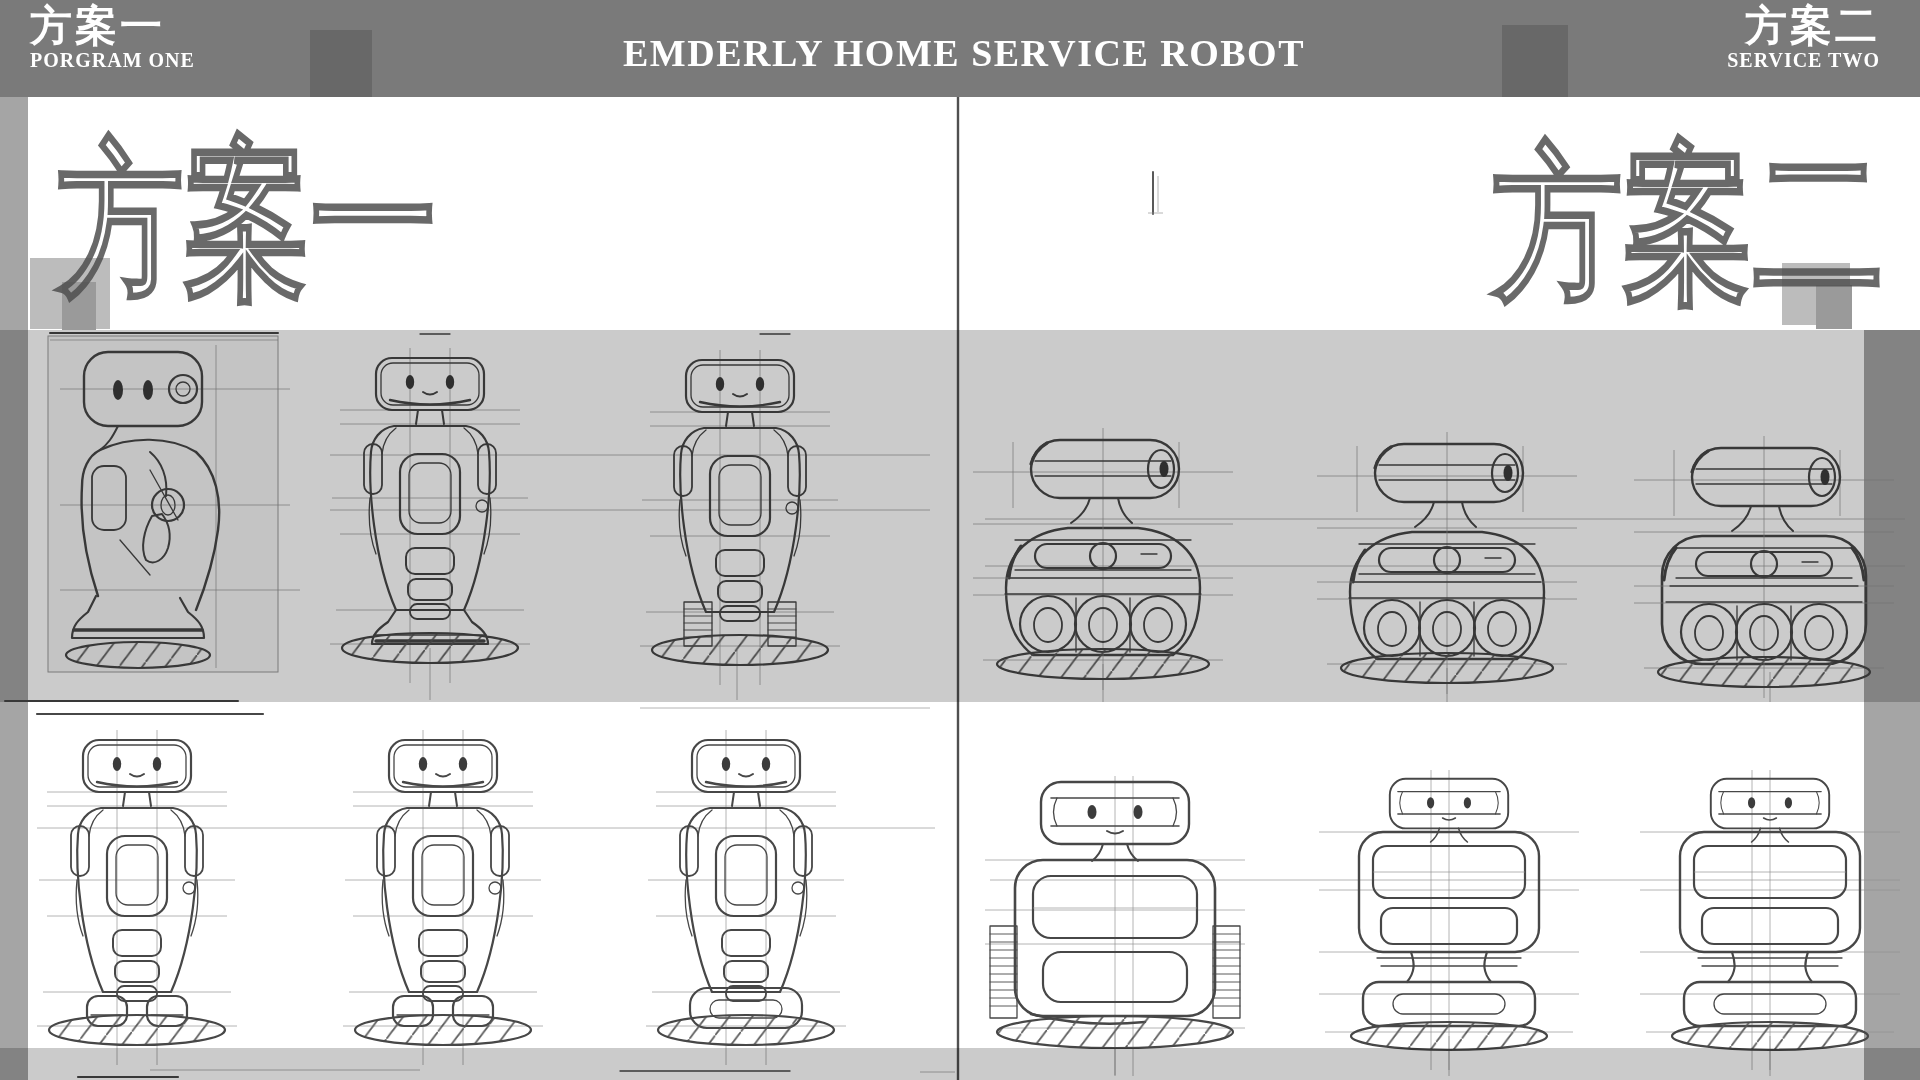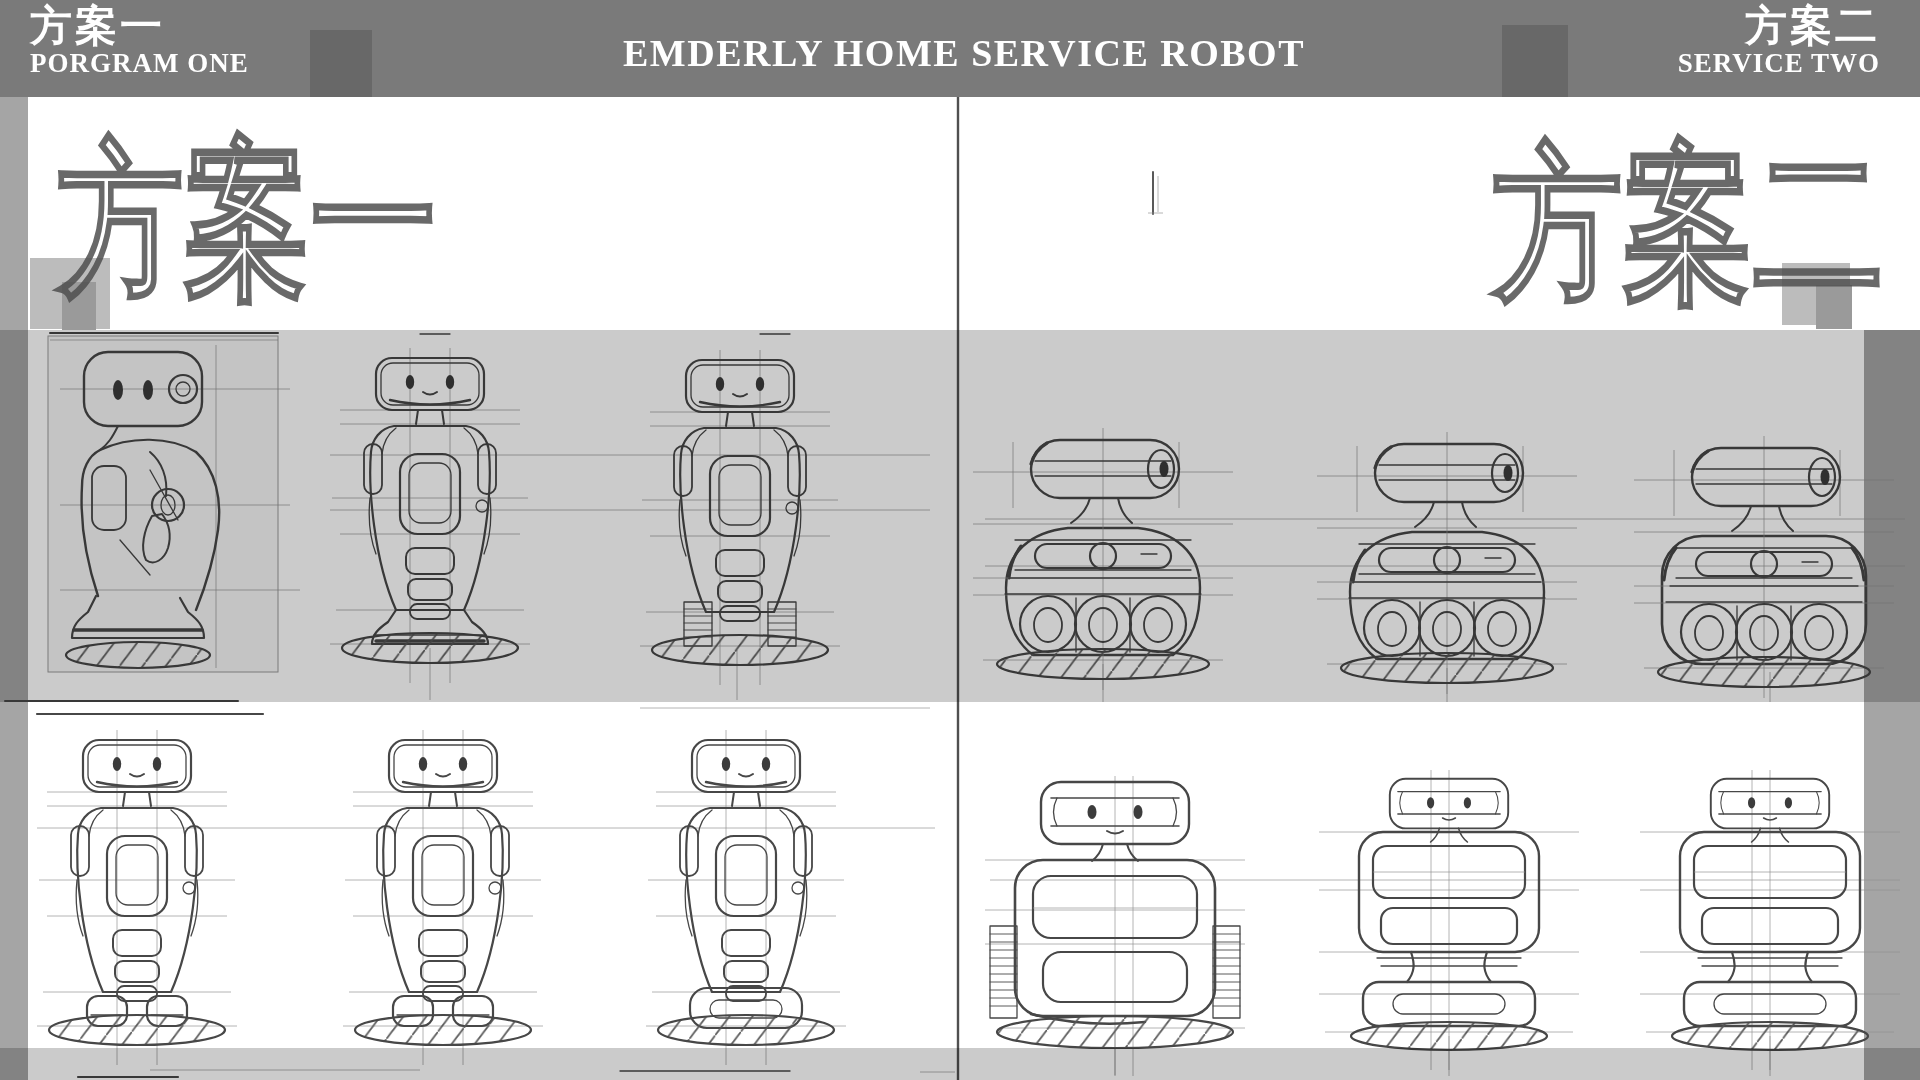--- a/index.html
+++ b/index.html
@@ -3,21 +3,21 @@
 <meta charset="utf-8">
 <style>
   html,body{margin:0;padding:0;background:#dcdcdc;}
   .page{position:relative;width:1920px;height:1080px;background:#ffffff;overflow:hidden;
         font-family:"Liberation Sans",sans-serif;}
   
   .header{position:absolute;left:0;top:0;width:1920px;height:97px;background:#7a7a7a;z-index:5;color:#fff;}
   .h-left{position:absolute;left:30px;top:2px;text-align:left;}
   .h-right{position:absolute;right:40px;top:2px;text-align:right;}
   .h-cn{font-size:42px;font-weight:bold;letter-spacing:3px;line-height:1.12;font-family:"Liberation Sans",sans-serif;}
-  .h-en{font-size:27px;font-weight:bold;letter-spacing:1px;line-height:1.1;font-family:"Liberation Serif",serif;}
+  .h-en{font-size:20px;font-weight:bold;letter-spacing:1px;line-height:1.1;font-family:"Liberation Serif",serif;}
   .h-center{position:absolute;left:8px;right:0;top:31px;text-align:center;font-size:38px;font-weight:bold;
             letter-spacing:1.5px;font-family:"Liberation Serif",serif;}
   .hsq{position:absolute;background:#686868;z-index:6;}
   .hsq.l{left:310px;top:30px;width:62px;height:67px;}
   .hsq.r{left:1502px;top:25px;width:66px;height:72px;}
   
   .strip{position:absolute;background:#a5a5a5;z-index:1;}
   .strip.l{left:0;top:97px;width:28px;height:983px;}
   .strip.r{left:1864px;top:330px;width:56px;height:750px;}
   .gsq{position:absolute;z-index:2;}

